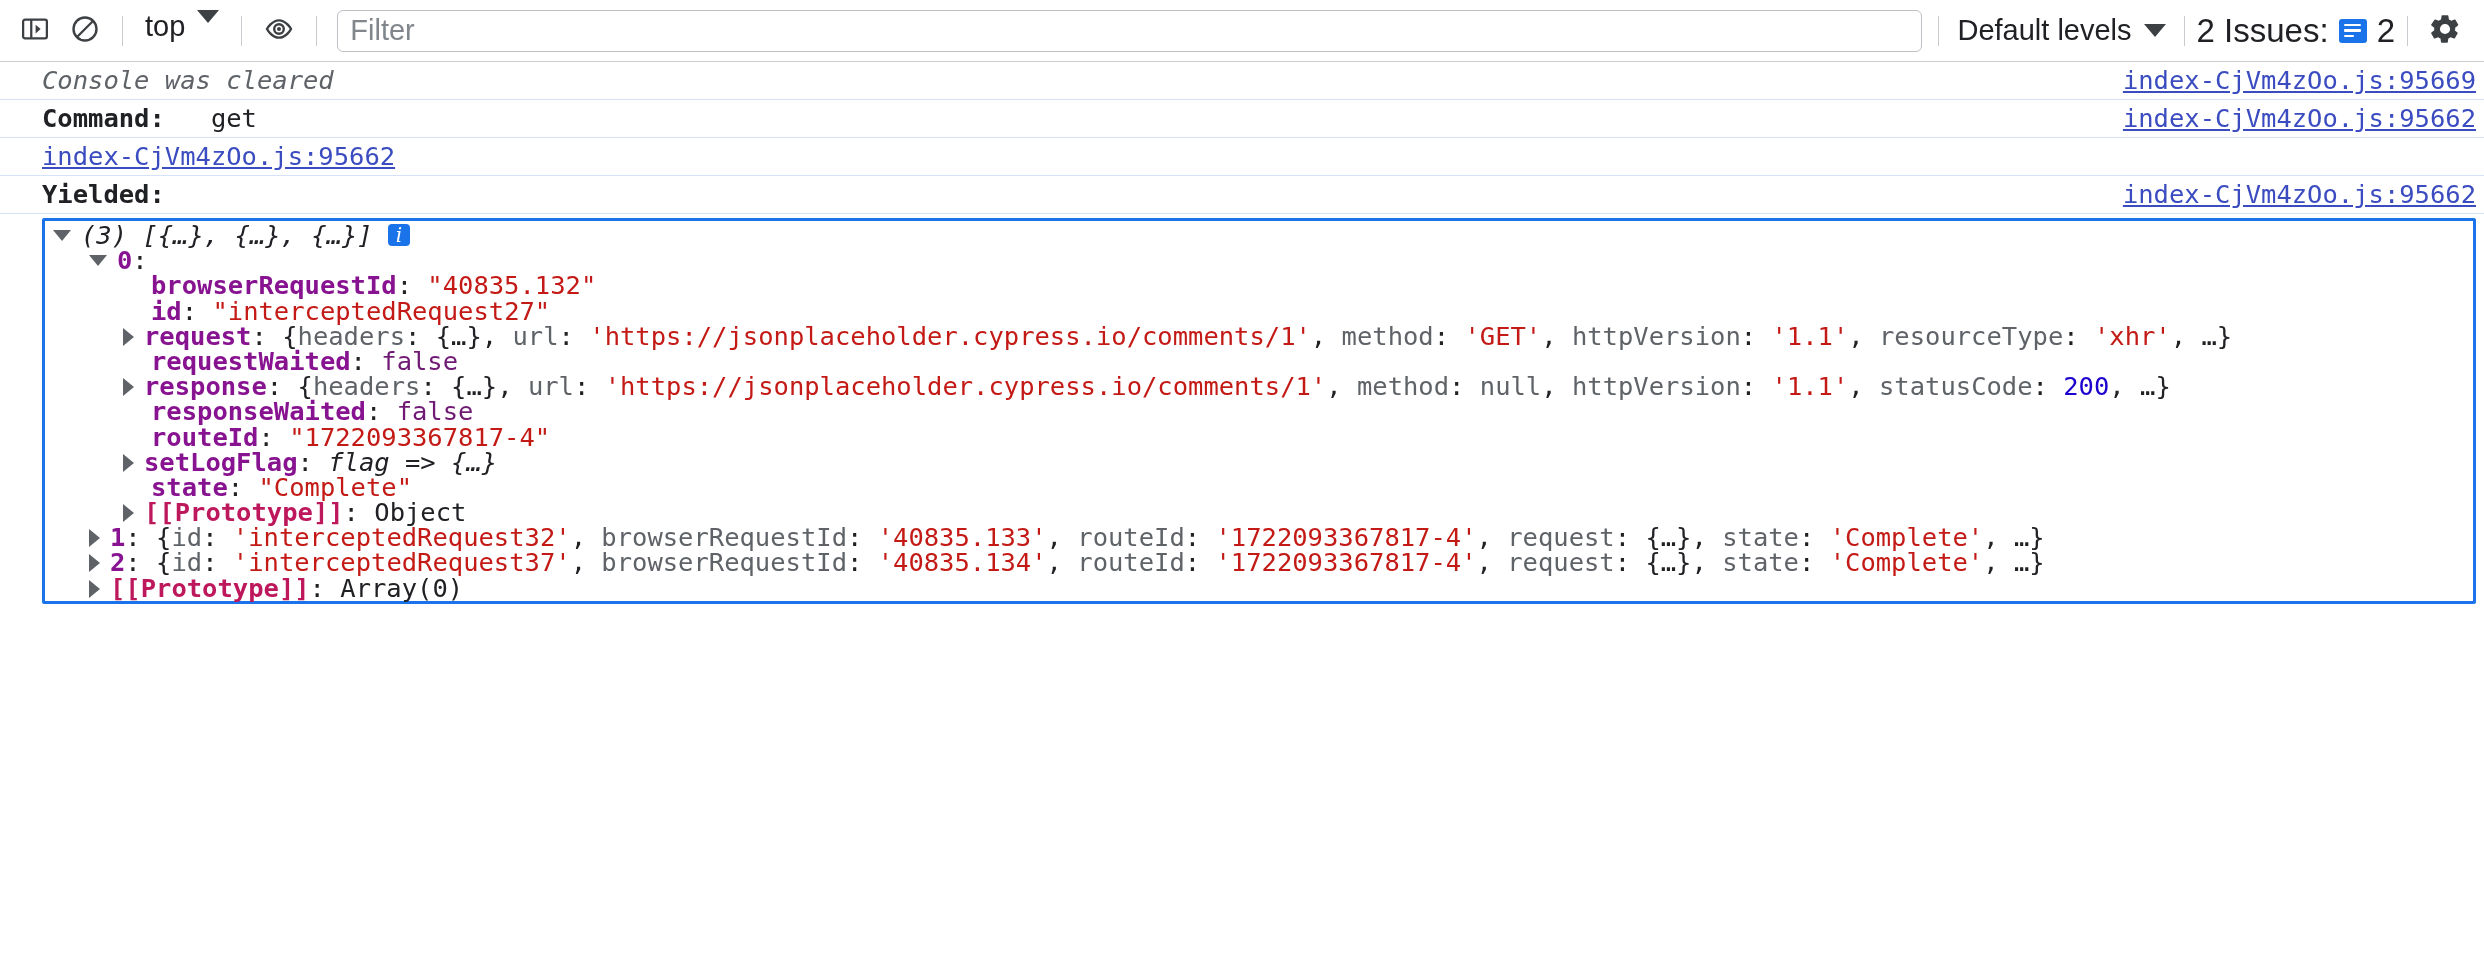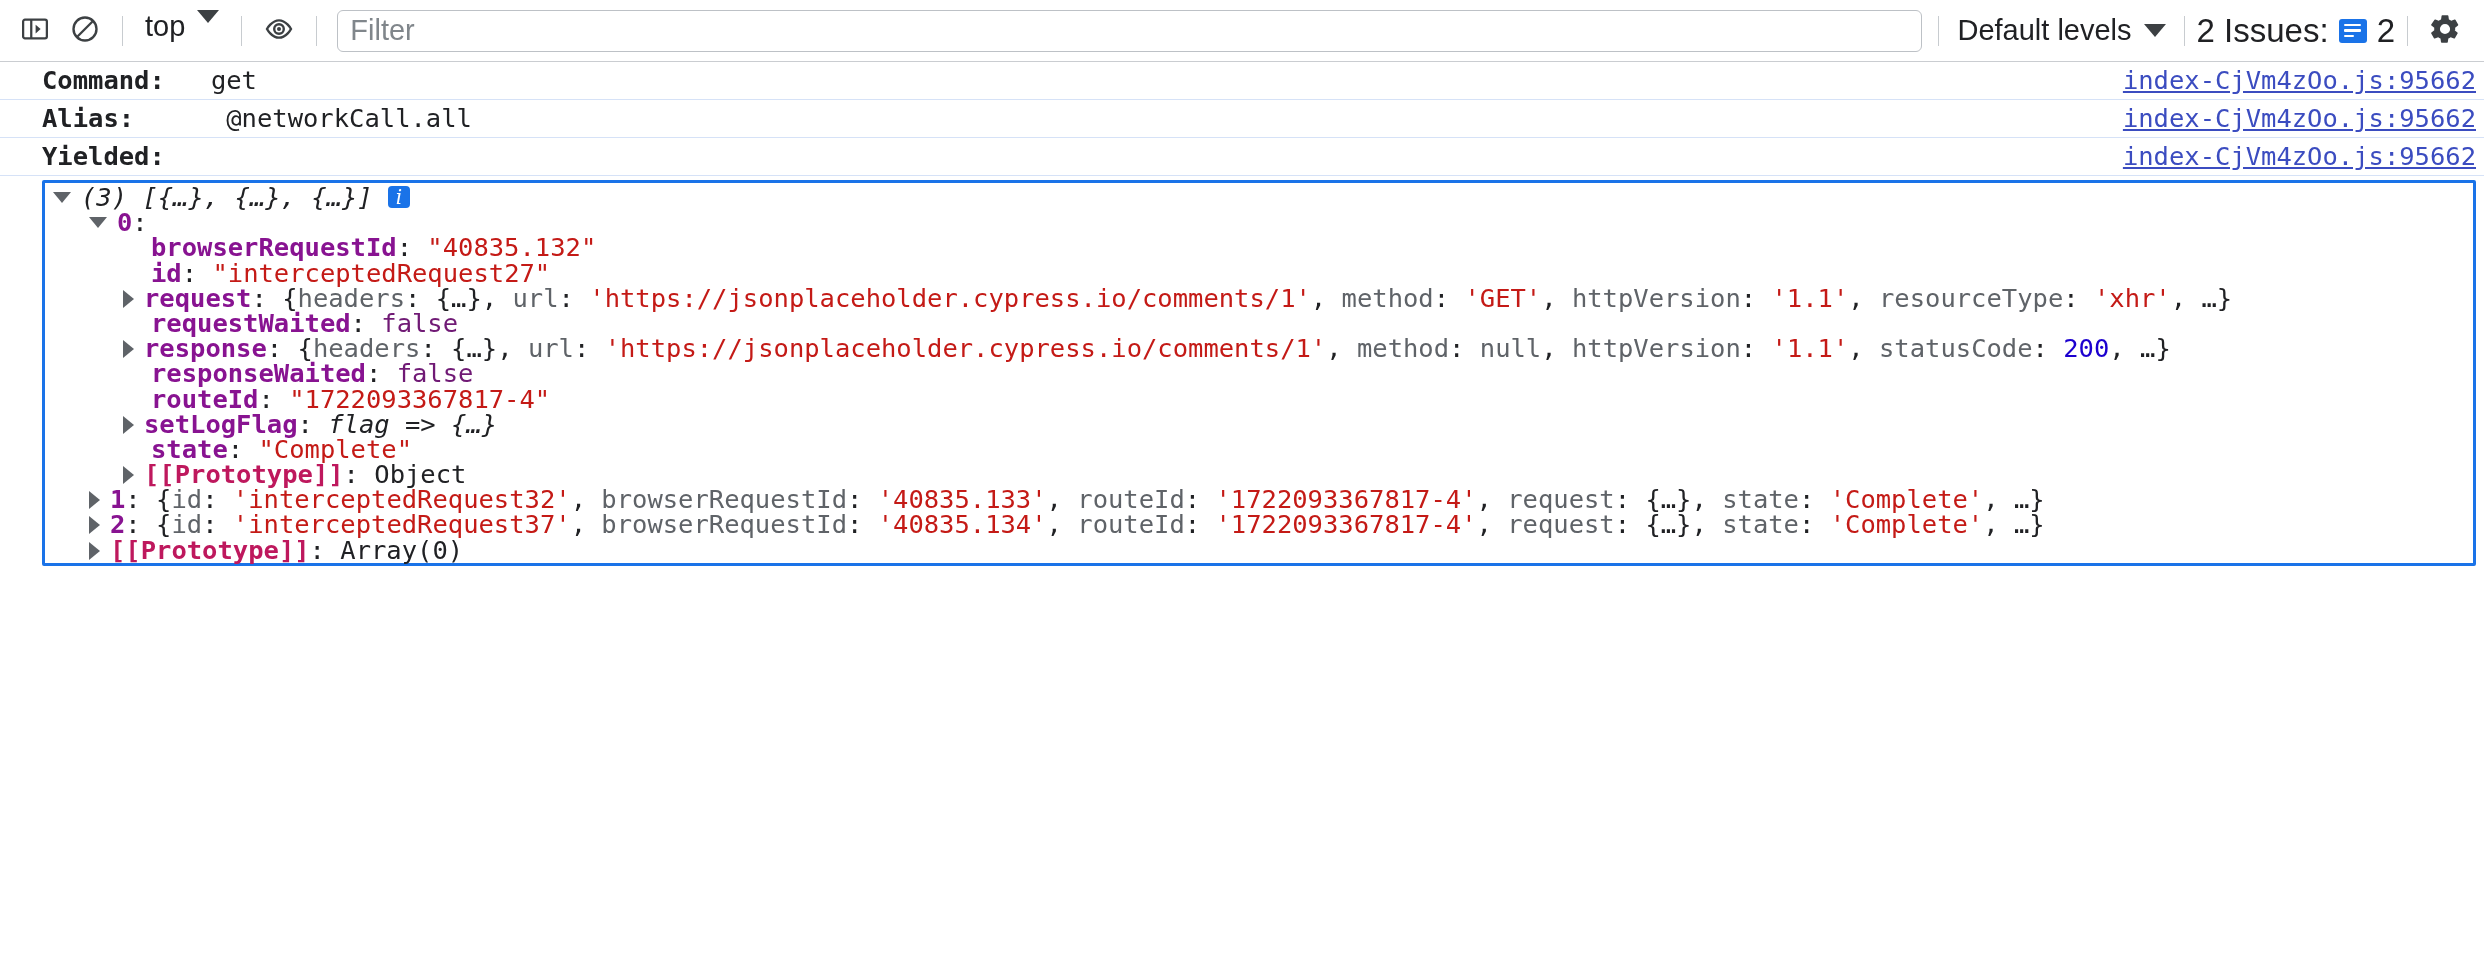--- a/index.html
+++ b/index.html
@@ -296,28 +296,31 @@
     <span>
       <svg width="34" height="34" viewBox="0 0 24 24">
         <path fill="#3c4043" d="M19.14 12.94a7.07 7.07 0 0 0 0-1.88l2.03-1.58a.5.5 0 0 0 .12-.64l-1.92-3.32a.5.5 0 0 0-.6-.22l-2.39.96a7.3 7.3 0 0 0-1.62-.94l-.36-2.54a.5.5 0 0 0-.5-.42h-3.84a.5.5 0 0 0-.49.42l-.36 2.54c-.59.24-1.13.56-1.62.94l-2.39-.96a.5.5 0 0 0-.6.22L2.28 8.84a.5.5 0 0 0 .12.64l2.03 1.58a7.07 7.07 0 0 0 0 1.88L2.4 14.52a.5.5 0 0 0-.12.64l1.92 3.32c.12.22.38.3.6.22l2.39-.96c.5.38 1.03.7 1.62.94l.36 2.54c.04.24.25.42.49.42h3.84c.25 0 .46-.18.5-.42l.36-2.54c.58-.24 1.12-.56 1.62-.94l2.39.96c.22.08.48 0 .6-.22l1.92-3.32a.5.5 0 0 0-.12-.64l-2.03-1.58zM12 15.6A3.6 3.6 0 1 1 12 8.4a3.6 3.6 0 0 1 0 7.2z"></path>
       </svg>
     </span>
   </div>
 </div>
 
 <div class="console">
 
+  <div class="msg-row">
+    <span class="left"><span class="cleared">Console was cleared</span></span>
+    <span class="src-link">index-CjVm4zOo.js:95669</span>
+  </div>
 
   <div class="msg-row">
     <span class="left"><span class="label">Command:</span>&nbsp;&nbsp;&nbsp;<span class="value">get</span></span>
     <span class="src-link">index-CjVm4zOo.js:95662</span>
   </div>
 
   <div class="msg-row">
-    <span class="left"><span class="label">Alias:</span>&nbsp;&nbsp;&nbsp;&nbsp;&nbsp;&nbsp;<span class="value">@networkCall.all</span></span>
     <span class="src-link">index-CjVm4zOo.js:95662</span>
   </div>
 
   <div class="msg-row">
     <span class="left"><span class="label">Yielded:</span></span>
     <span class="src-link">index-CjVm4zOo.js:95662</span>
   </div>
 
   <div class="obj-block">
 

